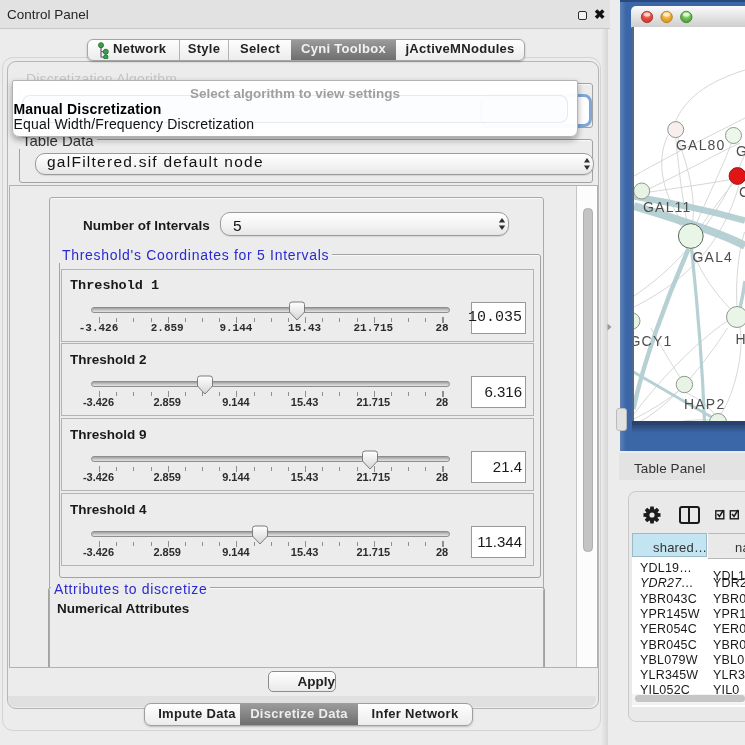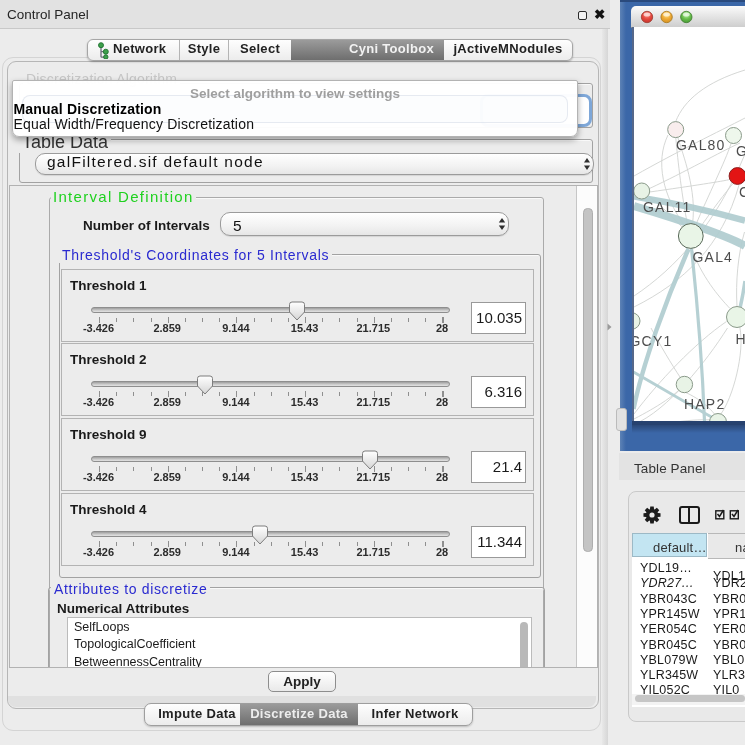--- a/index.html
+++ b/index.html
@@ -1,20 +1,20 @@
 <!DOCTYPE html>
 <html><head>
 <meta charset="utf-8">
 <style>
 html,body{margin:0;padding:0;}
 body{width:745px;height:745px;position:relative;overflow:hidden;
   font-family:"Liberation Sans",sans-serif;background:#ececec;color:#1a1a1a;}
 .abs{position:absolute;}
 .grp{position:absolute;border:1px solid #a2a2a2;border-radius:3px;box-shadow:inset 0 1px 0 rgba(255,255,255,.7);}
-.glabel{position:absolute;font-size:18px;background:#ececec;padding:0 3px;white-space:nowrap;}
+.glabel{position:absolute;font-size:15px;background:#ececec;padding:0 3px;white-space:nowrap;}
 .combo{position:absolute;border:1px solid #9b9b9b;border-radius:10px;
   background:linear-gradient(#ffffff,#f2f2f2 60%,#e6e6e6);box-shadow:0 1px 1px rgba(0,0,0,.1);}
 .combo .txt{position:absolute;left:11px;top:-1.5px;font-size:15.5px;letter-spacing:1.25px;color:#111;}
 .arrows{position:absolute;width:10px;}
 .rowbox{position:absolute;border:1px solid #b3b3b3;background:#ececec;}
 .tlabel{position:absolute;font-weight:bold;font-size:13.5px;color:#1a1a1a;}
 .track{position:absolute;height:4px;border:1px solid #8e8e8e;border-radius:3px;
   background:linear-gradient(#9e9e9e,#c9c9c9 55%,#e3e3e3);}
 .ticksmin{position:absolute;background:repeating-linear-gradient(90deg,#8f8f8f 0 1px,transparent 1px 17.175px);}
 .ticksmaj{position:absolute;background:repeating-linear-gradient(90deg,#8f8f8f 0 1px,transparent 1px 68.7px);}
@@ -50,21 +50,21 @@
       <circle cx="7.8" cy="15" r="2.2" fill="#3da04b" stroke="#1e7030" stroke-width="0.9"></circle>
     </svg>
     <span class="tabtxt" style="margin-left:4px;">Network</span>
   </div>
   <div style="width:48px;display:flex;align-items:center;justify-content:center;border-right:1px solid #b4b4b4;">
       <span class="tabtxt">Style</span>
     </div>
   <div style="width:62px;display:flex;align-items:center;justify-content:center;">
       <span class="tabtxt">Select</span>
     </div>
-  <div style="width:105px;display:flex;align-items:center;justify-content:center;background:linear-gradient(#9b9b9b,#6e6e6e);padding-left:48px;">
+  <div style="width:105px;display:flex;align-items:center;justify-content:center;background:linear-gradient(#9b9b9b,#6e6e6e);">
       <span class="tabtxt" style="color:#f2f2f2;">Cyni Toolbox</span>
     </div>
   <div style="width:128px;display:flex;align-items:center;justify-content:center;border-radius:0 6px 6px 0;">
       <span class="tabtxt">jActiveMNodules</span>
     </div>
 </div>
 
 <div class="grp" style="left:19px;top:83px;width:572px;height:43px;"></div>
 <div class="glabel" style="left:23px;top:70.5px;color:#c6c6c6;font-size:14px;letter-spacing:0.2px;">Discretization Algorithm</div>
 <div class="abs" style="left:480px;top:94px;width:106px;height:27px;border:3px solid #7ea7d8;border-radius:8px;background:#fff;"></div>
@@ -75,35 +75,34 @@
   <span class="txt">galFiltered.sif default node</span>
   <svg class="arrows" style="left:546px;top:4px;" width="8" height="12" viewBox="0 0 8 12">
     <path d="M4 0 L7 4.4 L1 4.4 Z" fill="#2e2e2e"></path>
       <path d="M4 12 L7 7.6 L1 7.6 Z" fill="#2e2e2e"></path>
   </svg>
 </div>
 
 <div class="abs" style="left:9px;top:185px;width:587px;height:481px;border:1px solid #b2b2b2;background:#ececec;overflow:hidden;">
 
   <div class="grp" style="left:39px;top:11px;width:493px;height:700px;border-color:#aaa;"></div>
-  <div class="glabel" style="left:41px;top:2px;color:#1fd11f;font-size:15px;letter-spacing:1.3px;padding:0 2px;">Interval Definition</div>
 
   <div class="tlabel" style="left:73px;top:32px;">Number of Intervals</div>
   <div class="combo" style="left:210px;top:26px;width:287px;height:22px;">
     <span class="txt" style="left:12px;top:3.5px;">5</span>
     <svg class="arrows" style="left:276px;top:5px;" width="8" height="12" viewBox="0 0 8 12">
       <path d="M4 0 L7.2 4.5 L0.8 4.5 Z" fill="#2e2e2e"></path>
         <path d="M4 12 L7.2 7.5 L0.8 7.5 Z" fill="#2e2e2e"></path>
     </svg>
   </div>
 
   <div class="grp" style="left:48.5px;top:68px;width:480px;height:322px;"></div>
   <div class="glabel" style="left:49px;top:61px;color:#2a2ad0;font-size:14px;letter-spacing:0.7px;text-align:center;">Threshold's Coordinates for 5 Intervals</div>
 
-  <div class="rowbox" style="left:51px;top:82.5px;width:471px;height:71px;">
+  <div class="rowbox" style="left:51px;top:82.5px;width:471px;height:71px;font-family:Liberation Mono, monospace;">
   <div class="tlabel" style="left:8px;top:8px;">Threshold 1</div>
   <div class="track" style="left:28.5px;top:37.5px;width:357px;"></div>
   <div class="ticksmin" style="left:36.5px;top:48px;width:345px;height:4px;"></div>
   <div class="ticksmaj" style="left:36.5px;top:47px;width:345px;height:6.5px;"></div>
   <div class="slbl" style="left:36.5px;top:52.5px;">-3.426</div>
   <div class="slbl" style="left:105.2px;top:52.5px;">2.859</div>
   <div class="slbl" style="left:173.9px;top:52.5px;">9.144</div>
   <div class="slbl" style="left:242.6px;top:52.5px;">15.43</div>
   <div class="slbl" style="left:311.3px;top:52.5px;">21.715</div>
   <div class="slbl" style="left:380.0px;top:52.5px;">28</div>
@@ -189,32 +188,26 @@
     <path d="M4 1 L14 1 Q16.5 1 16.5 3.5 L16.5 11 L9 19 L1.5 11 L1.5 3.5 Q1.5 1 4 1 Z" fill="url(#thg306.5)" stroke="#7d7d7d" stroke-width="1"></path>
   </svg>
   <div class="vbox" style="left:408.5px;top:32px;">
         <span>11.344</span>
       </div>
 </div>
 
   <div class="grp" style="left:37.5px;top:401px;width:495px;height:300px;"></div>
   <div class="glabel" style="left:41px;top:394.5px;color:#2a2ad0;font-size:14px;letter-spacing:0.65px;">Attributes to discretize</div>
   <div class="tlabel" style="left:47px;top:414.5px;">Numerical Attributes</div>
-  <div class="abs" style="left:56.5px;top:431px;width:463px;height:50px;background:#fff;border:1px solid #bbb;border-bottom:none;">
-    <div style="position:absolute;left:6.5px;top:1.5px;font-size:12.5px;">SelfLoops</div>
-    <div style="position:absolute;left:6.5px;top:19px;font-size:12.5px;">TopologicalCoefficient</div>
-    <div style="position:absolute;left:6.5px;top:36.5px;font-size:12.5px;">BetweennessCentrality</div>
-    <div style="position:absolute;left:452px;top:3.5px;width:8px;height:50px;background:#b9b9b9;border-radius:4px;"></div>
-  </div>
 
   <div class="abs" style="left:566px;top:0;width:21px;height:481px;background:#fcfcfc;border-left:1px solid #c6c6c6;"></div>
   <div class="abs" style="left:572.5px;top:22px;width:8px;height:342px;background:#c4c4c4;border:1px solid #aeaeae;border-radius:4.5px;"></div>
 </div>
 
-<div class="abs" style="left:268px;top:671px;width:66px;height:19px;border:1px solid #8d8d8d;border-radius:5px;background:linear-gradient(#ffffff,#e9e9e9);text-align:center;">
+<div class="abs" style="left:268px;top:671px;width:66px;height:19px;border:1px solid #8d8d8d;border-radius:5px;background:linear-gradient(#ffffff,#e9e9e9);text-align:right;">
   <span style="position:relative;top:-0.5px;font-size:13.5px;font-weight:bold;color:#222;">Apply</span>
 </div>
 
 <div class="abs" style="left:144px;top:703px;height:21px;display:flex;border:1px solid #9e9e9e;border-radius:7px;background:linear-gradient(#fefefe,#ececec);box-shadow:0 1px 2px rgba(0,0,0,.2);">
   <div style="width:95px;display:flex;align-items:center;justify-content:center;box-sizing:border-box;padding-left:9px;">
       <span class="tabtxt">Impute Data</span>
     </div>
   <div style="width:118px;display:flex;align-items:center;justify-content:center;background:linear-gradient(#9b9b9b,#6e6e6e);">
       <span class="tabtxt" style="color:#ededed;">Discretize Data</span>
     </div>
@@ -340,21 +333,21 @@
 <svg class="abs" style="left:715px;top:509px;" width="26" height="11" viewBox="0 0 26 11">
   <rect x="0.8" y="1.8" width="8" height="8" fill="none" stroke="#1a1a1a" stroke-width="1.4"></rect>
   <path d="M2.5 5 L4.5 7.5 L8.5 1" fill="none" stroke="#1a1a1a" stroke-width="1.5"></path>
   <rect x="15.3" y="1.8" width="8" height="8" fill="none" stroke="#1a1a1a" stroke-width="1.4"></rect>
   <path d="M17 5 L19 7.5 L23 1" fill="none" stroke="#1a1a1a" stroke-width="1.5"></path>
 </svg>
 
 <div class="abs" style="left:632px;top:533px;width:113px;height:174px;background:#fff;overflow:hidden;font-size:12.5px;letter-spacing:0.2px;">
   <div style="position:absolute;left:0;top:0;width:74.5px;height:24px;background:#c3e5f2;border:1px solid #9cb9c6;box-sizing:border-box;"></div>
   <div style="position:absolute;left:75.5px;top:0;width:45px;height:24px;background:#e9e9e9;border-top:1px solid #b8b8b8;border-bottom:1px solid #b8b8b8;"></div>
-  <div style="position:absolute;left:21px;top:7px;color:#333;font-size:13px;">default…</div>
+  <div style="position:absolute;left:21px;top:7px;color:#333;font-size:13px;">shared…</div>
   <div style="position:absolute;left:103px;top:7px;color:#333;font-size:13px;">na</div>
     <div style="position:absolute;left:8px;top:28.0px;color:#1a1a1a;">YDL19…</div>
   <div style="position:absolute;left:81px;top:36px;color:#1a1a1a;">YDL1</div>
   <div style="position:absolute;left:8px;top:43.3px;color:#1a1a1a;font-style:italic;">YDR27…</div>
   <div style="position:absolute;left:81px;top:43.3px;color:#1a1a1a;">YDR2</div>
   <div style="position:absolute;left:8px;top:58.6px;color:#1a1a1a;">YBR043C</div>
   <div style="position:absolute;left:81px;top:58.6px;color:#1a1a1a;">YBR0</div>
   <div style="position:absolute;left:8px;top:73.9px;color:#1a1a1a;">YPR145W</div>
   <div style="position:absolute;left:81px;top:73.9px;color:#1a1a1a;">YPR1</div>
   <div style="position:absolute;left:8px;top:89.2px;color:#1a1a1a;">YER054C</div>

